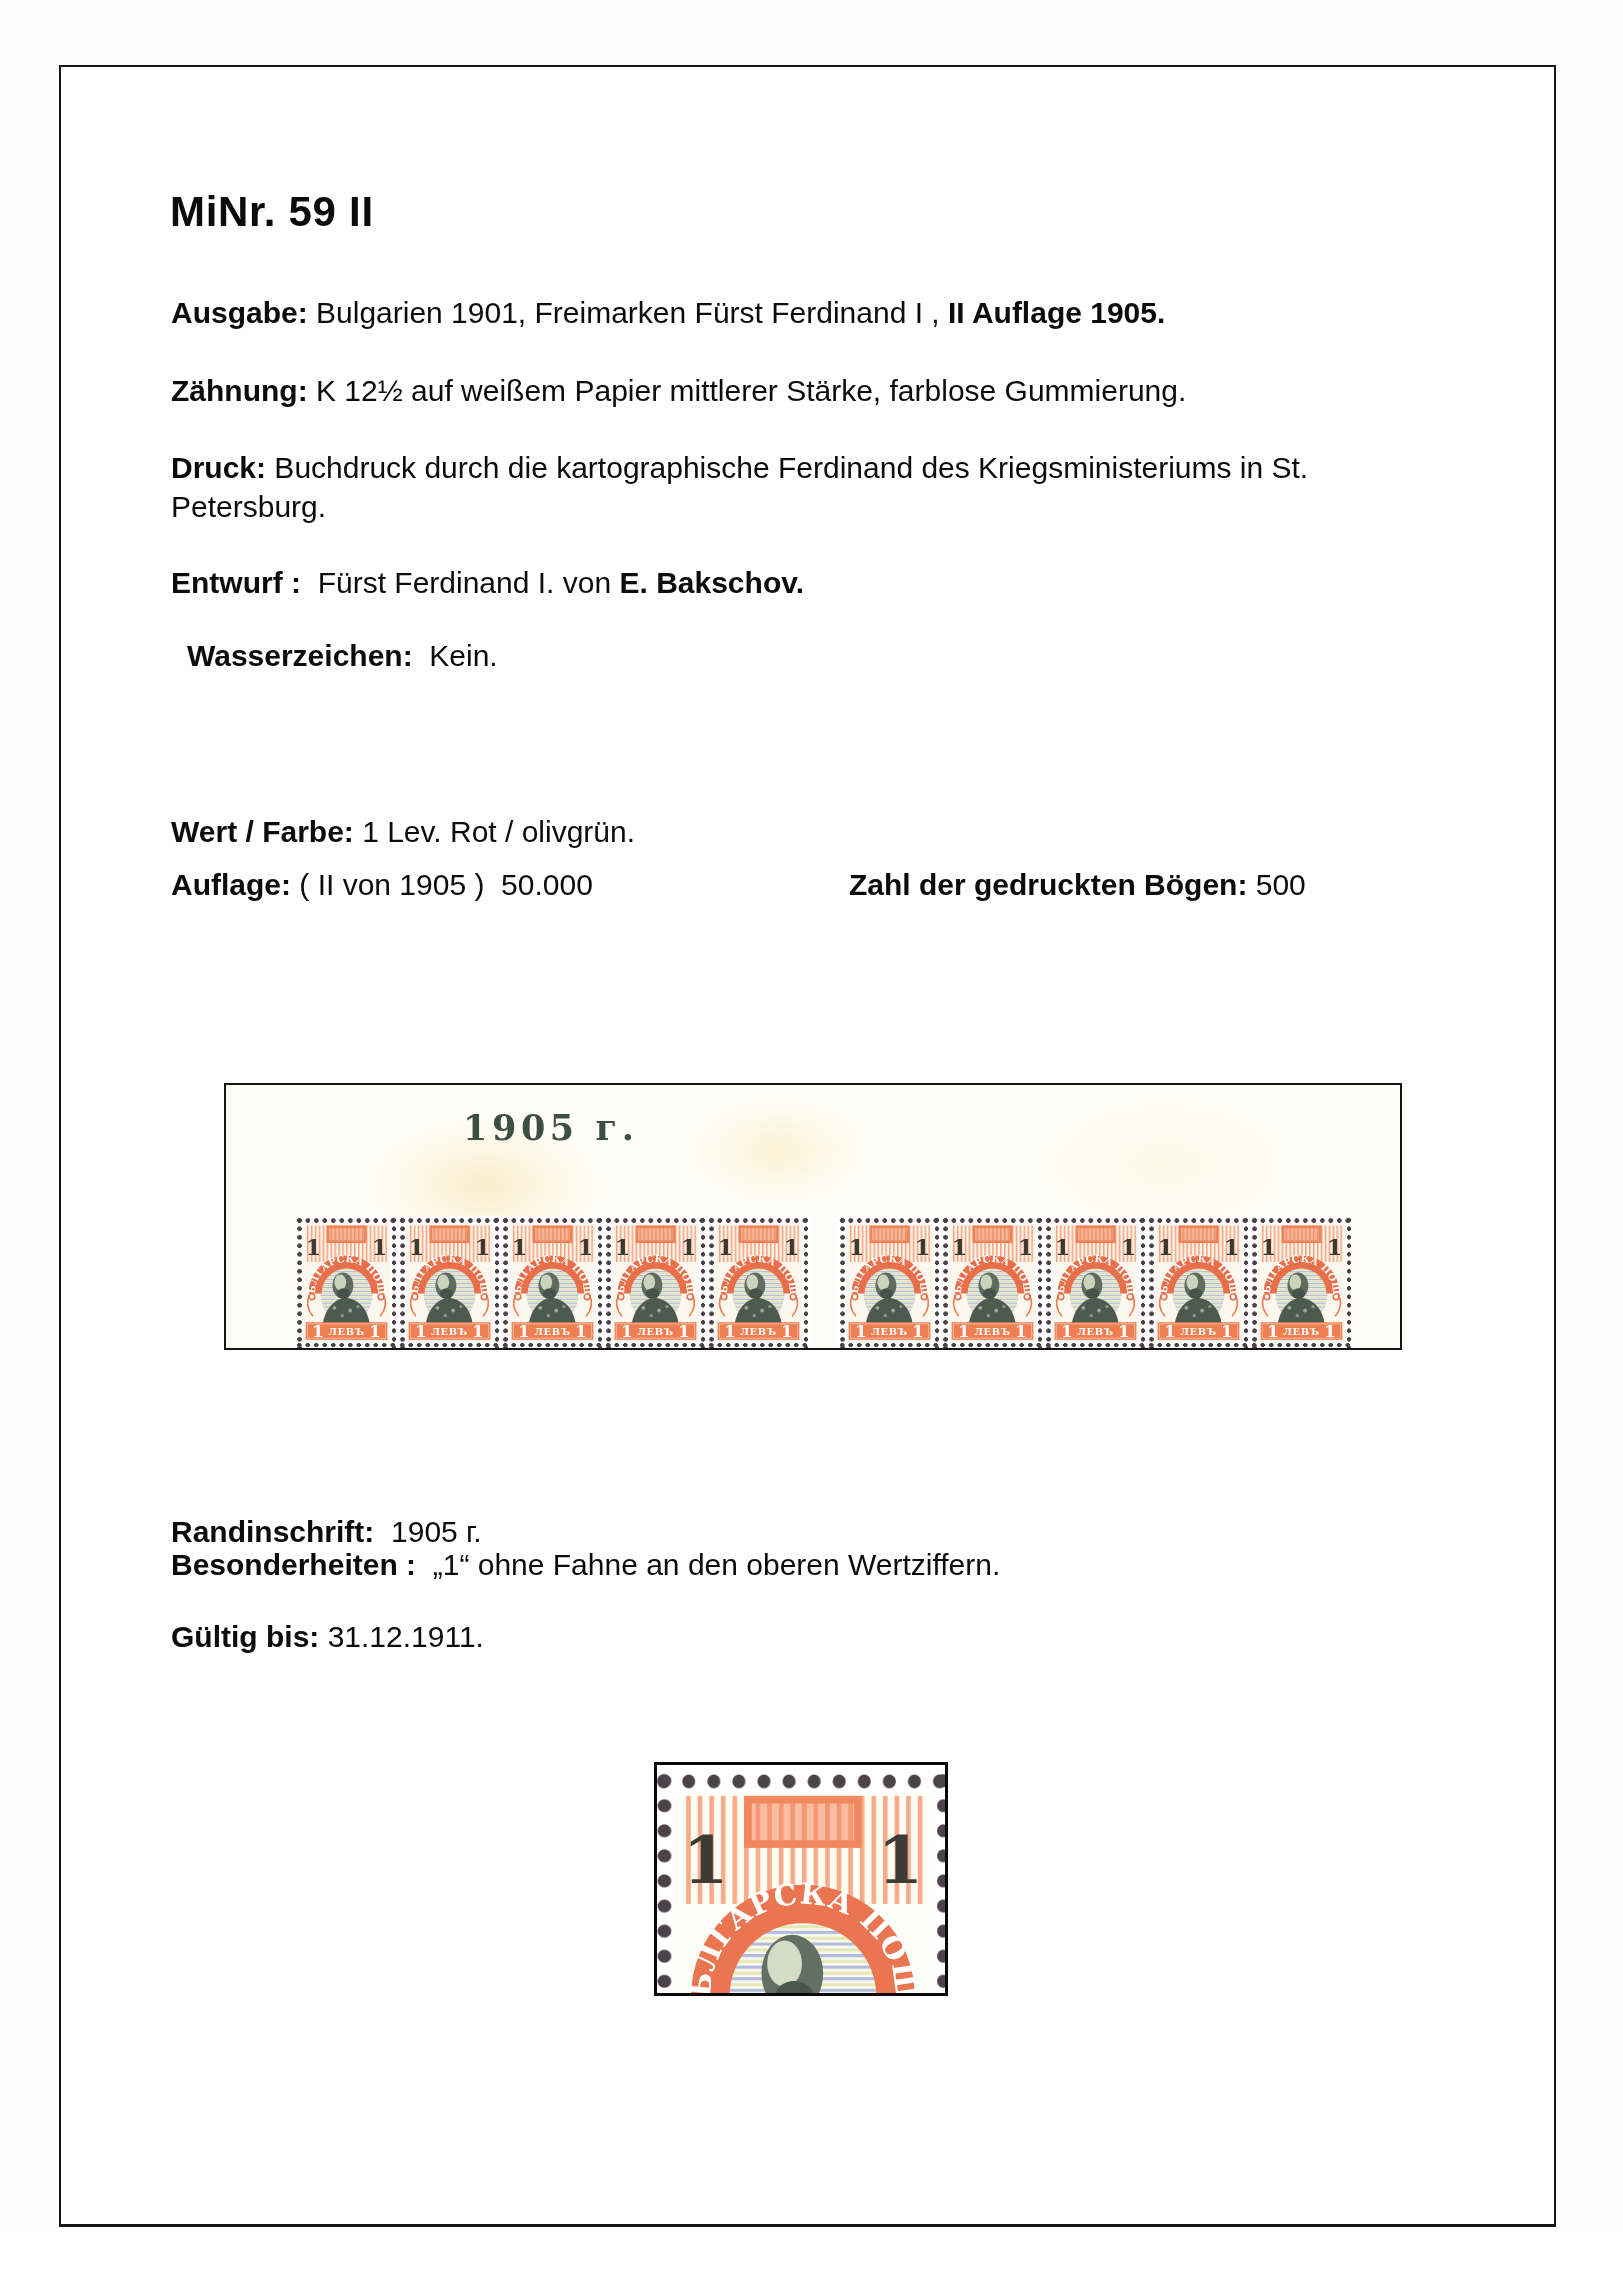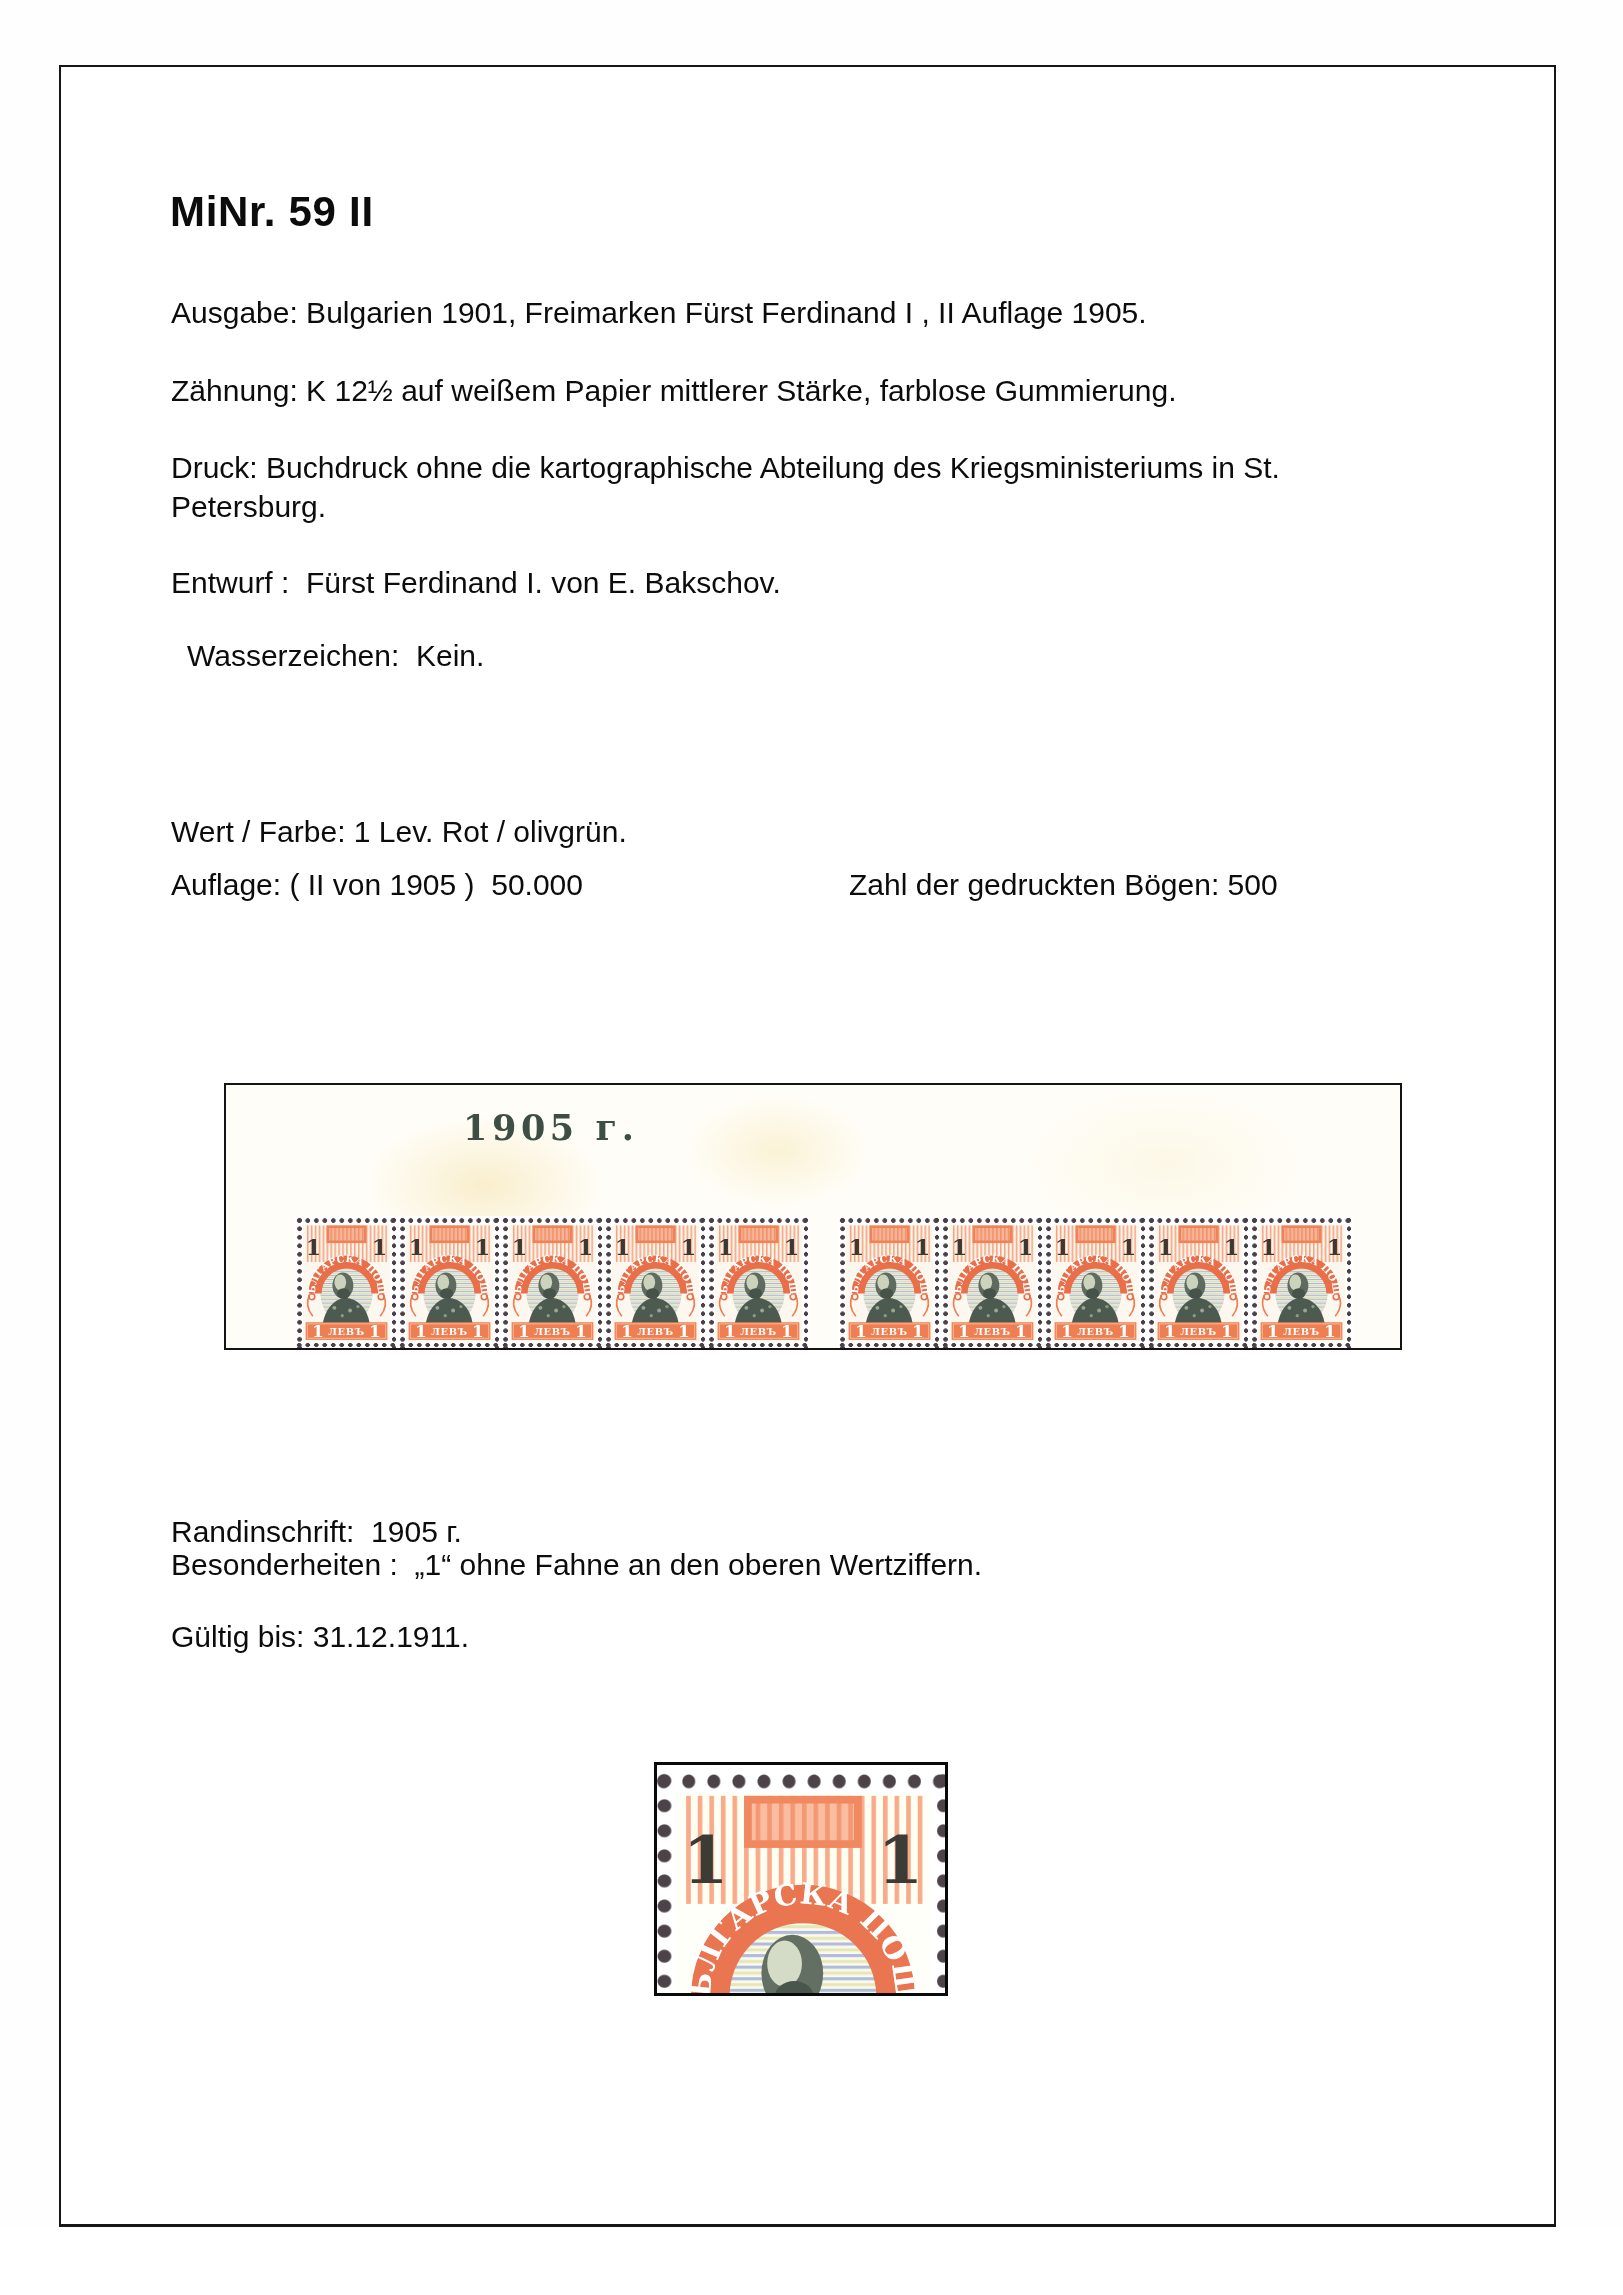--- a/index.html
+++ b/index.html
@@ -2,21 +2,21 @@
 <html style="--stamp-orange: #ee7f53; --stamp-band: #e86f49; --stripe-orange: #f4a381; --stamp-cream: #fdf6ea; --perf-dot: #4a4047; --oval-blue: #a9b5d6; --oval-yellow: #dddea6; --oval-bg: #f0f0e4; --portrait-dark: #4d5a50; --portrait-mid: #5f6b5f; --portrait-light: #ccd3bd; --inscription-green: #3d4f44; --box-bg: #fffdf7; --numeral-ink: #3b3933;font-size:10.5px"><head>
 <meta charset="utf-8">
 <style>
   html,body{margin:0;padding:0;background:#ffffff;}
   .page{position:relative;width:1623px;height:2227px;background:#fefefe;overflow:hidden;
         font-family:"Liberation Sans", sans-serif;color:#0c0c0c;}
   .frame{position:absolute;left:59px;top:65px;width:1497px;height:2162px;box-sizing:border-box;
          border:2px solid #161616;border-bottom-width:3.9px;background:#ffffff;}
   .title{position:absolute;left:170px;top:188px;font-size:42px;font-weight:700;letter-spacing:0.7px;white-space:nowrap;}
   .line{position:absolute;left:171px;font-size:30px;line-height:37px;white-space:nowrap;}
-  .line b{font-weight:400;text-align:center;}
+  .line b{font-weight:700;text-align:center;}
 
   
   .sheet-box{position:absolute;left:224px;top:1083px;width:1178px;height:267px;box-sizing:border-box;
              border:2px solid #141414;background:var(--box-bg,#fffdf7);overflow:hidden;}
   .sheet-box::before{content:"";position:absolute;inset:0;
              background:radial-gradient(170px 98px at 22% 38%, rgba(244,226,170,.55), rgba(244,226,170,0) 70%),
                         radial-gradient(131px 79px at 47% 25%, rgba(246,232,180,.5), rgba(246,232,180,0) 70%),
                         radial-gradient(196px 105px at 80% 30%, rgba(248,238,200,.35), rgba(248,238,200,0) 70%);}
   .margin-inscription{position:absolute;left:237px;top:22px;font-family:"DejaVu Serif", serif;font-weight:700;
              font-size:35px;letter-spacing:4.6px;color:var(--inscription-green,#3d4f44);white-space:nowrap;}
@@ -93,21 +93,21 @@
 
 <div class="page">
   <div class="frame"></div>
 
   <div class="title">MiNr. 59 II</div>
 
   <div class="line" style="top:294px;"><b>Ausgabe:</b><span> Bulgarien 1901, Freimarken Fürst Ferdinand I , </span><b>II Auflage 1905.</b></div>
 
   <div class="line" style="top:372px;"><b>Zähnung:</b><span> K 12½ auf weißem Papier mittlerer Stärke, farblose Gummierung.</span></div>
 
-  <div class="line" style="top:449px;"><b>Druck:</b><span> Buchdruck ohne die kartographische Abteilung des Kriegsministeriums in St.</span></div>
+  <div class="line" style="top:449px;"><b>Druck:</b><span> Buchdruck durch die kartographische Ferdinand des Kriegsministeriums in St.</span></div>
   <div class="line" style="top:488px;"><span>Petersburg.</span></div>
 
   <div class="line" style="top:564px;"><b>Entwurf :</b><span>&nbsp; Fürst Ferdinand I. von </span><b>E. Bakschov.</b></div>
 
   <div class="line" style="top:637px;margin-left:16px;"><b>Wasserzeichen:</b><span>&nbsp; Kein.</span></div>
 
 
   <div class="line" style="top:813px;"><b>Wert / Farbe:</b><span> 1 Lev. Rot / olivgrün.</span></div>
 
   <div class="line" style="top:866px;"><b>Auflage:</b><span> ( II von 1905 )&nbsp; 50.000</span></div>

